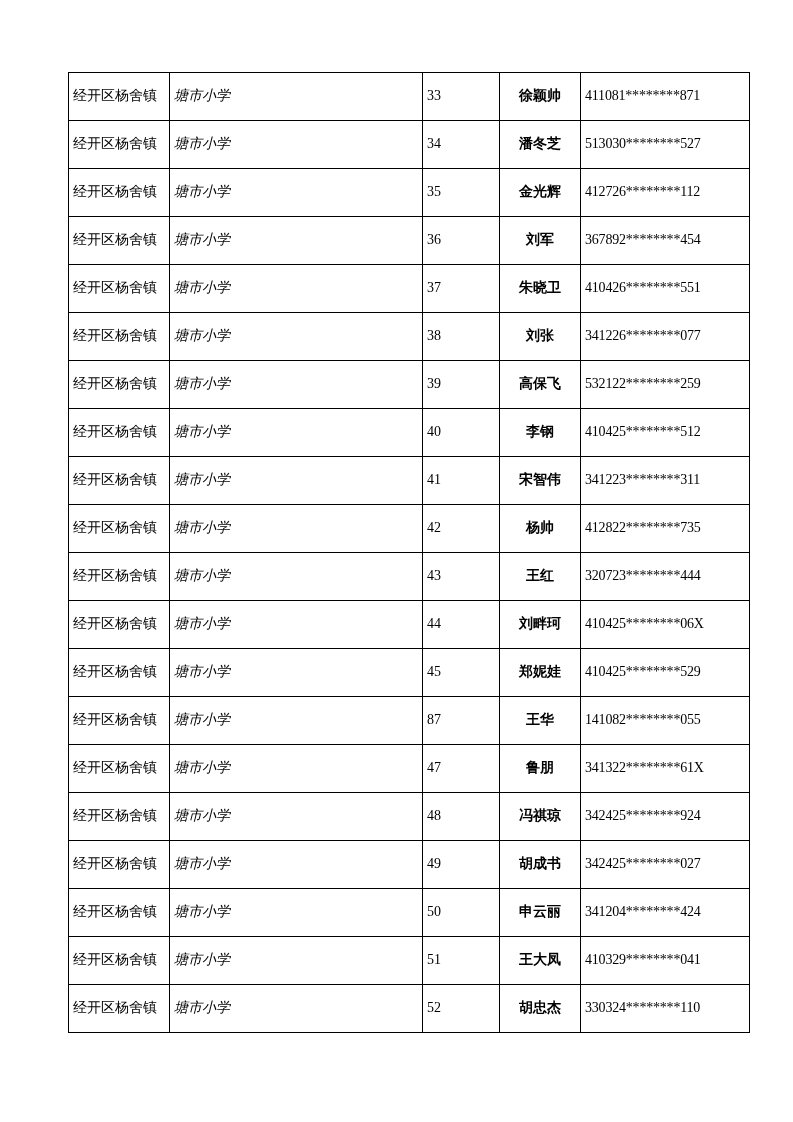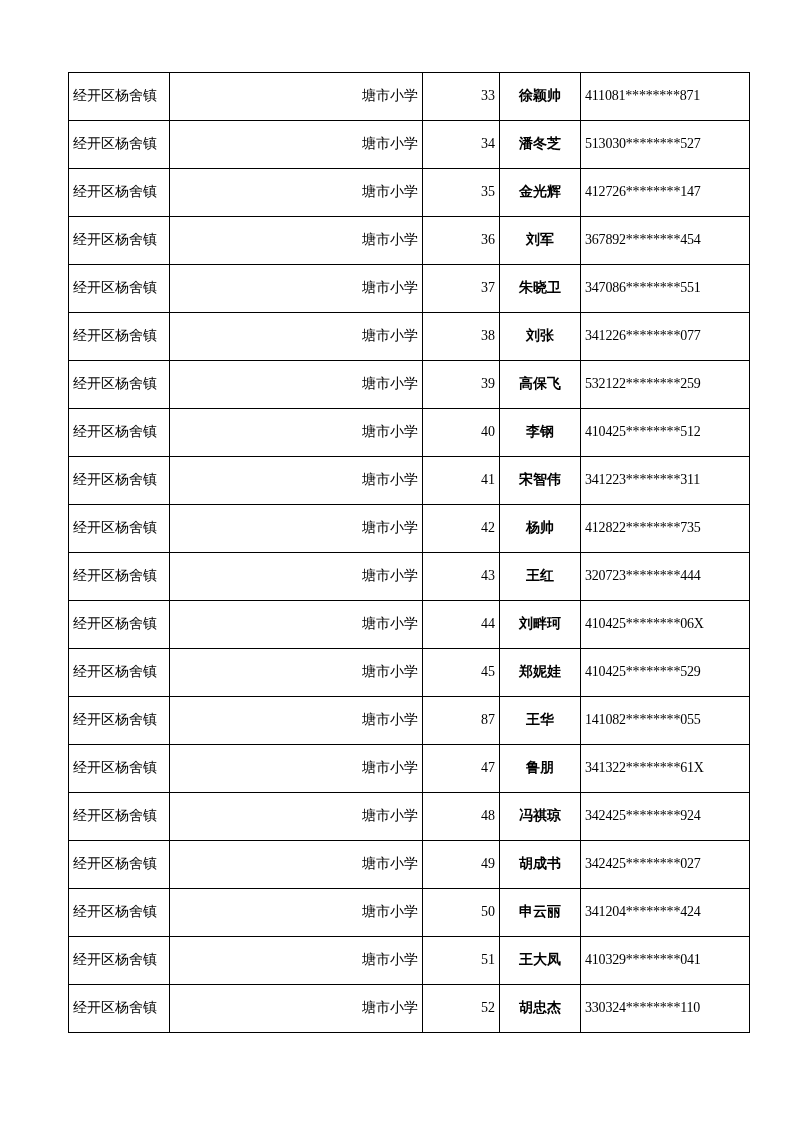--- a/index.html
+++ b/index.html
@@ -37,26 +37,27 @@
   }
   td.col-town {
     width: 92px;
     text-align: left;
     padding-left: 6px;
     font-size: 13.5px;
     margin-left: 45px;
   }
   td.col-school {
     width: 244px;
-    text-align: right;
+    text-align: left;
     font-size: 14.5px;
+    font-style: italic;
   }
   td.col-index {
     width: 68px;
-    text-align: right;
+    text-align: left;
     font-size: 14.5px;
   }
   td.col-name {
     width: 72px;
     text-align: center;
     font-size: 14.5px;
     font-weight: bold;
   }
   td.col-id {
     width: 160px;
@@ -83,35 +84,35 @@
           <td class="col-school">塘市小学</td>
           <td class="col-index">34</td>
           <td class="col-name">潘冬芝</td>
           <td class="col-id">513030********527</td>
         </tr>
         <tr>
           <td class="col-town">经开区杨舍镇</td>
           <td class="col-school">塘市小学</td>
           <td class="col-index">35</td>
           <td class="col-name">金光辉</td>
-          <td class="col-id">412726********147</td>
+          <td class="col-id">412726********112</td>
         </tr>
         <tr>
           <td class="col-town">经开区杨舍镇</td>
           <td class="col-school">塘市小学</td>
           <td class="col-index">36</td>
           <td class="col-name">刘军</td>
           <td class="col-id">367892********454</td>
         </tr>
         <tr>
           <td class="col-town">经开区杨舍镇</td>
           <td class="col-school">塘市小学</td>
           <td class="col-index">37</td>
           <td class="col-name">朱晓卫</td>
-          <td class="col-id">347086********551</td>
+          <td class="col-id">410426********551</td>
         </tr>
         <tr>
           <td class="col-town">经开区杨舍镇</td>
           <td class="col-school">塘市小学</td>
           <td class="col-index">38</td>
           <td class="col-name">刘张</td>
           <td class="col-id">341226********077</td>
         </tr>
         <tr>
           <td class="col-town">经开区杨舍镇</td>

